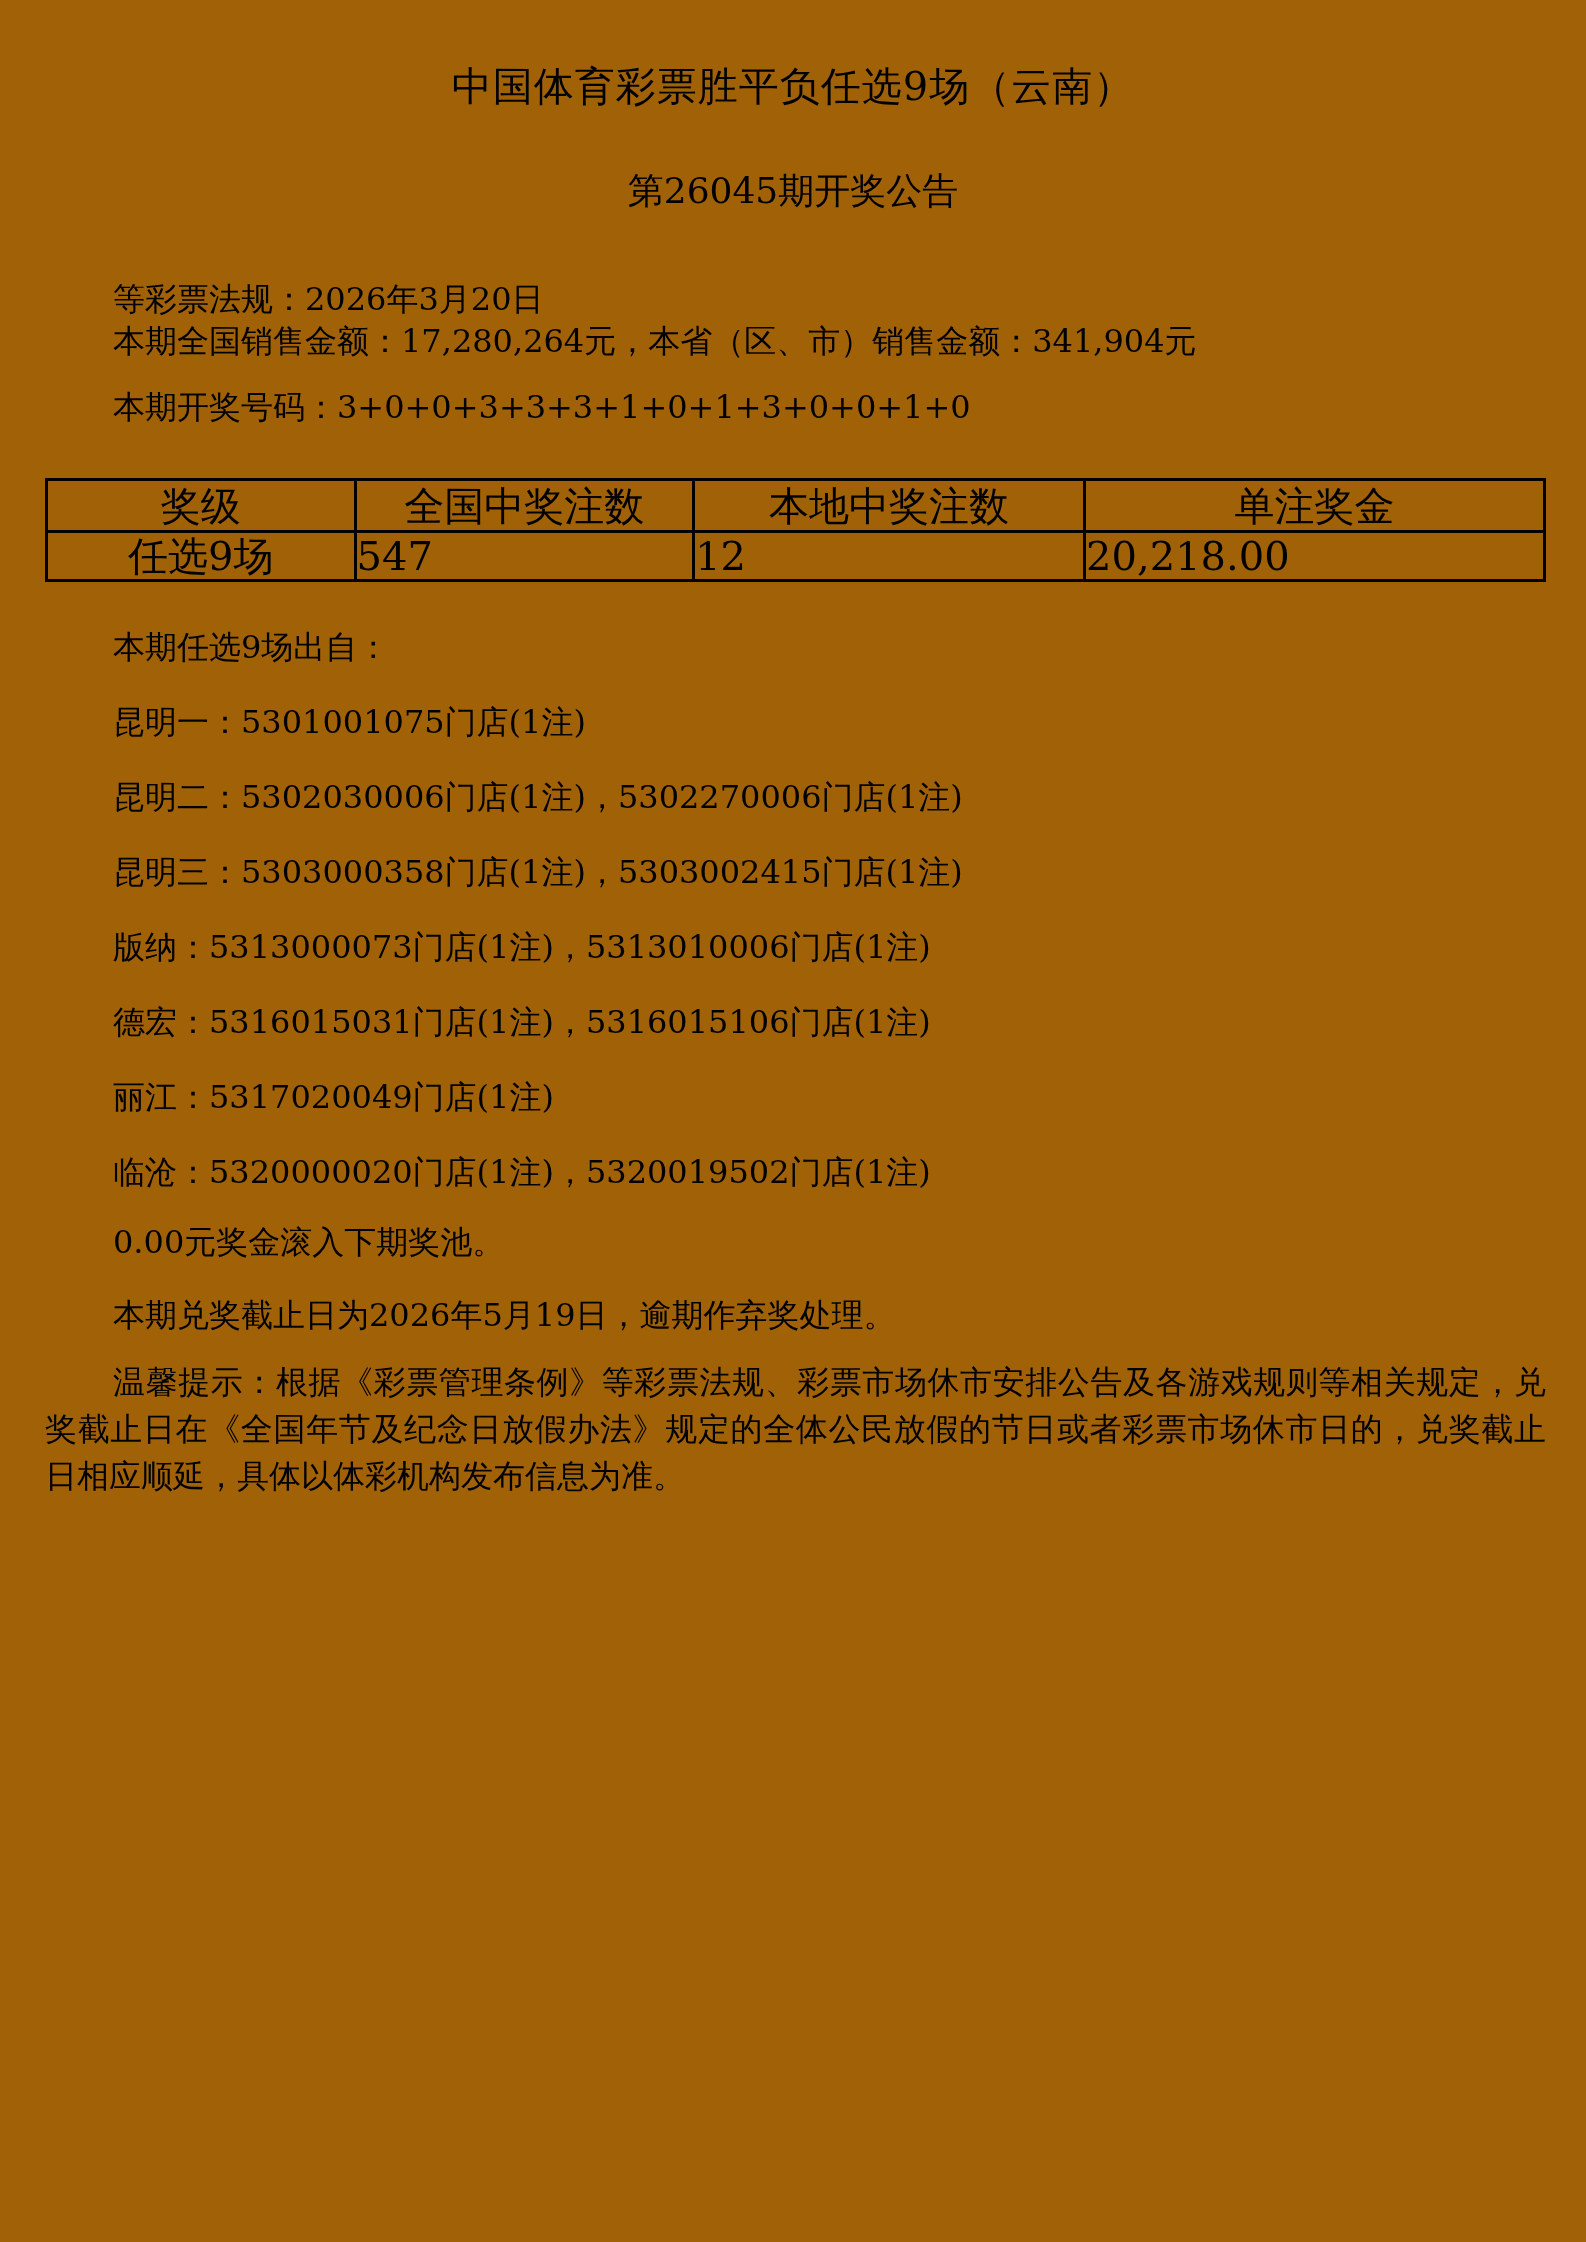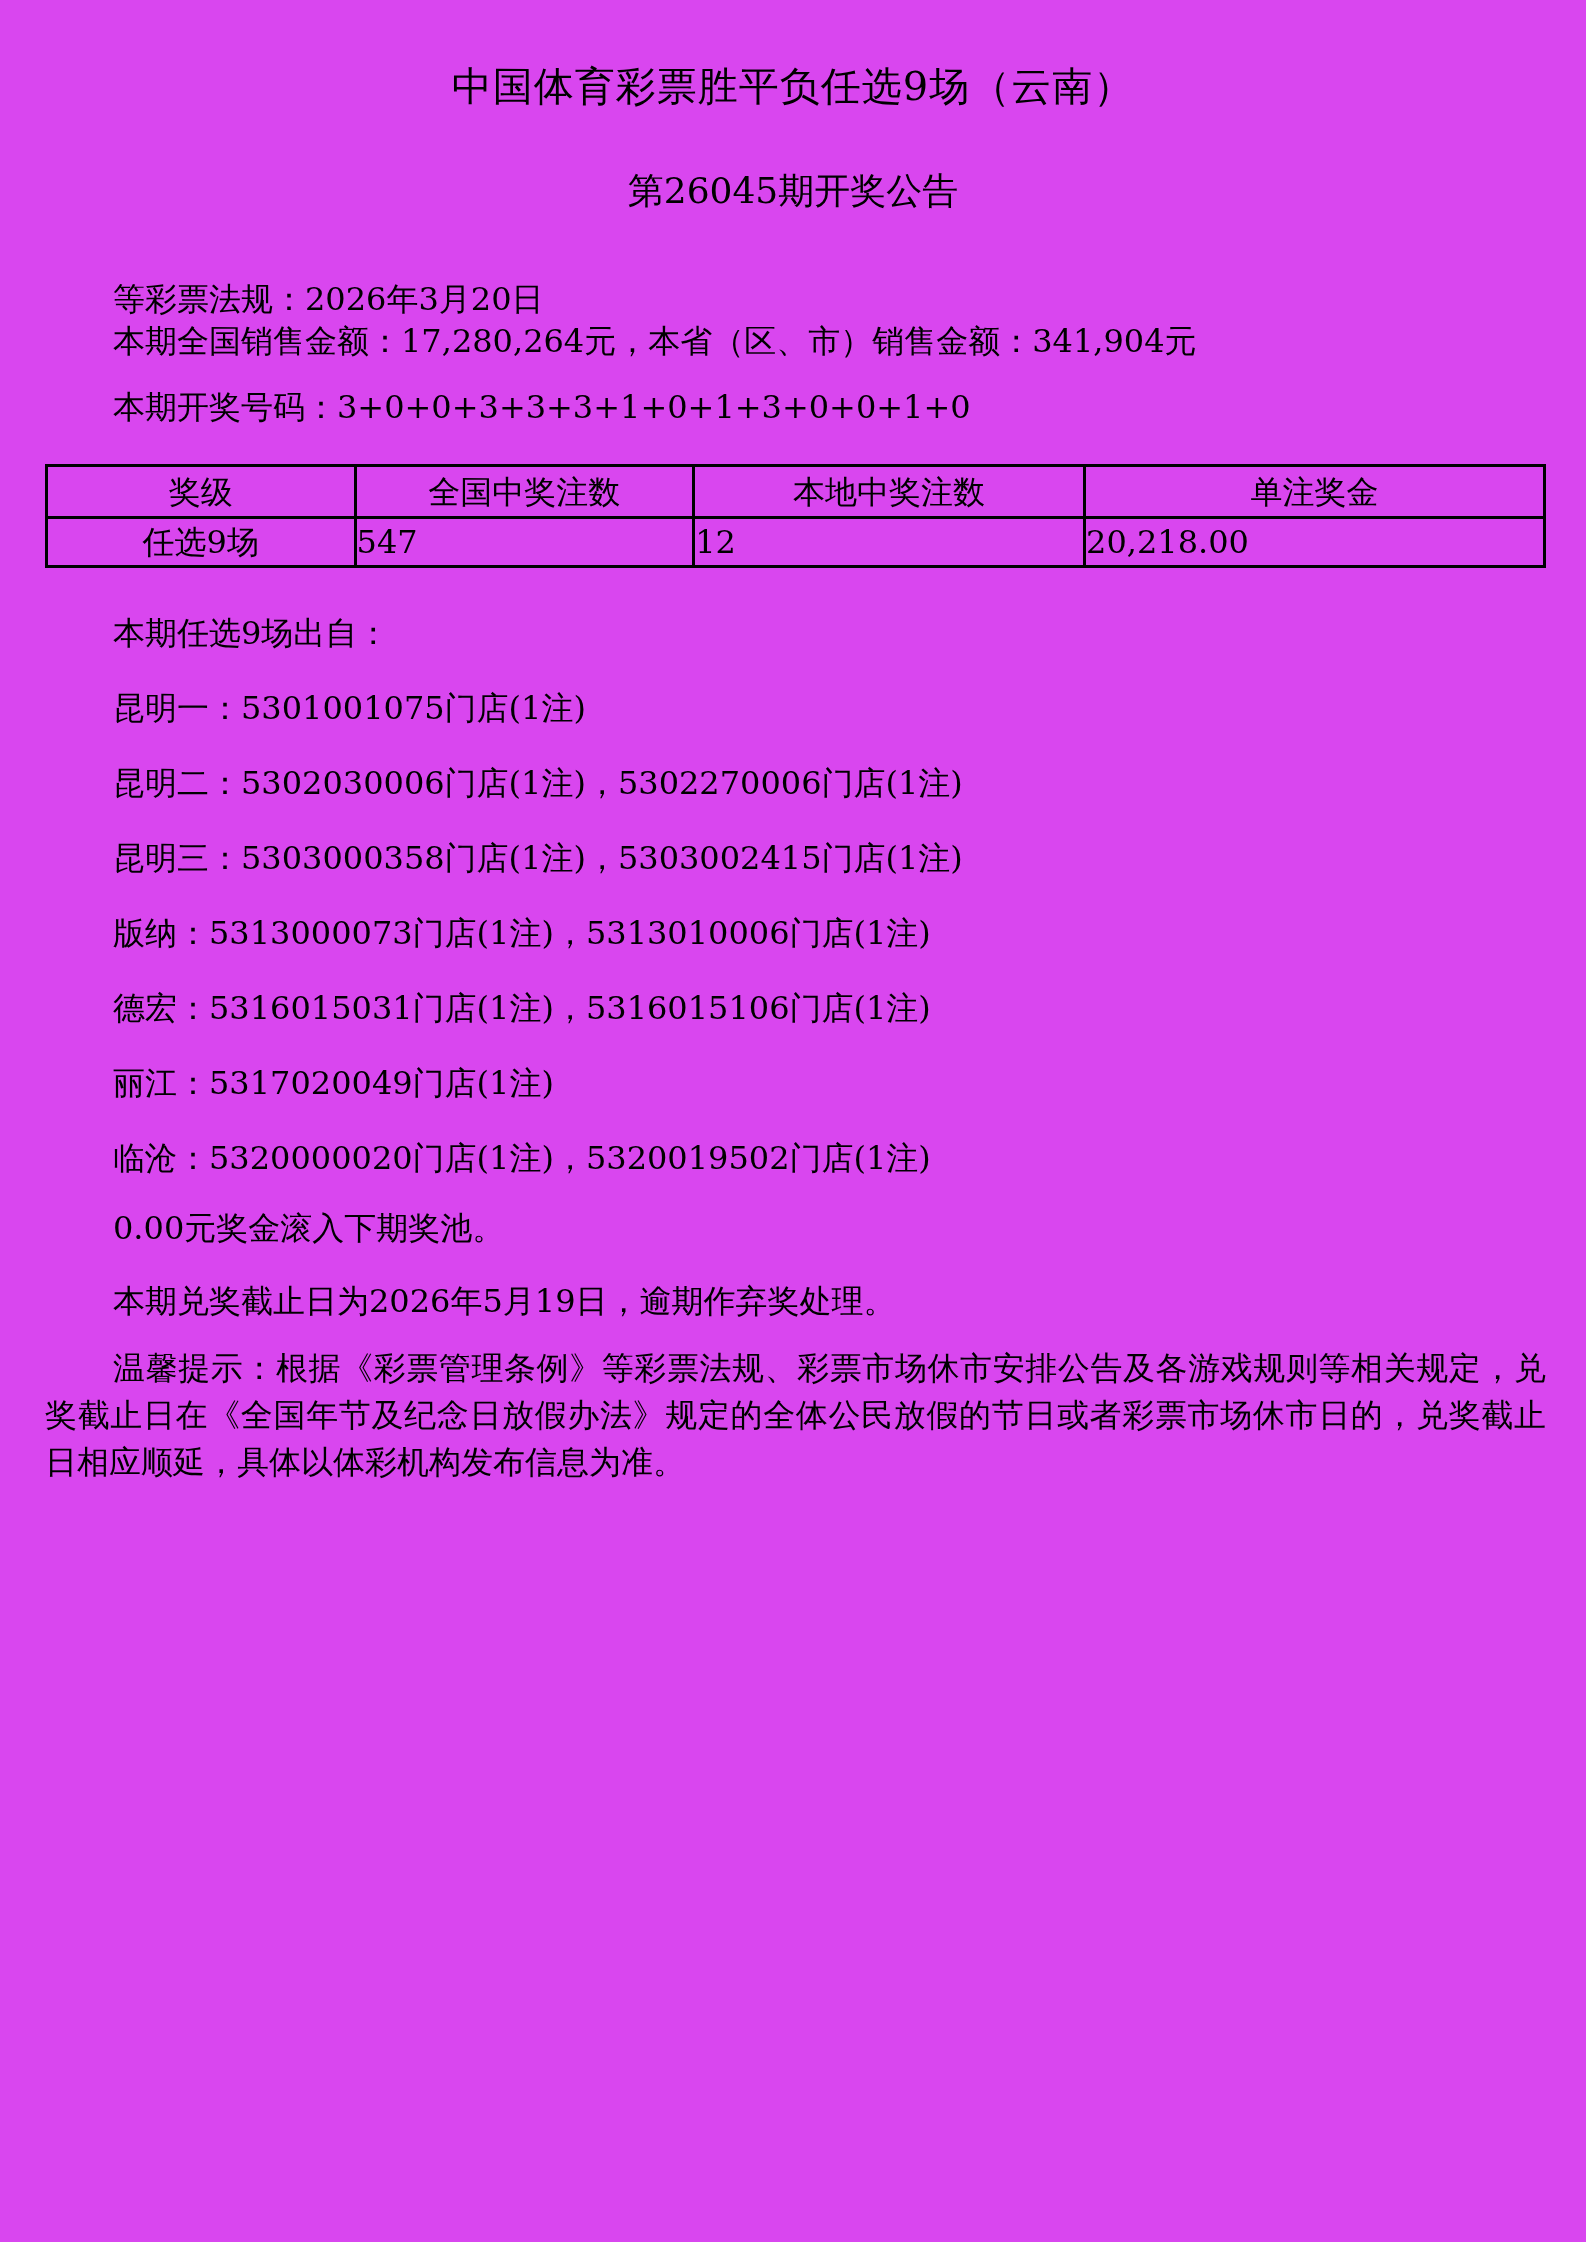--- a/index.html
+++ b/index.html
@@ -2,21 +2,21 @@
 <html><head>
 <meta charset="utf-8">
 <style>
   * { margin: 0; padding: 0; box-sizing: border-box; }
   html, body { background: #ffffff; }
   .page {
     position: relative;
     width: 1586px;
     height: 2242px;
     margin: 0 auto;
-    background: #d946ef;
+    background: #a16207;
     color: #000000;
     font-family: "DejaVu Serif", "Liberation Serif", serif;
     overflow: hidden;
   }
   .doc-title {
     padding-top: 58px;
     text-align: center;
     font-size: 40px;
     font-weight: normal;
     line-height: 56px;
@@ -35,24 +35,24 @@
     line-height: 42px;
   }
   .para {
     text-indent: 68px; 
   }
   .para-date    { margin-top: 66px; }
   .para-sales   { }
   .para-numbers { margin-top: 24px; }
   .prize-table {
     width: 100%;
-    margin-top: 36px;
+    margin-top: 50px;
     border-collapse: collapse;
     table-layout: fixed;
-    font-size: 32px;
+    font-size: 40px;
   }
   .prize-table th, .prize-table td {
     border: 3px solid #000000;
     font-weight: normal;
     vertical-align: middle;
     overflow: hidden;
   }
   .prize-table th { height: 52px; text-align: center; }
   .prize-table td { height: 49px; }
   .cell-center { text-align: center; }

